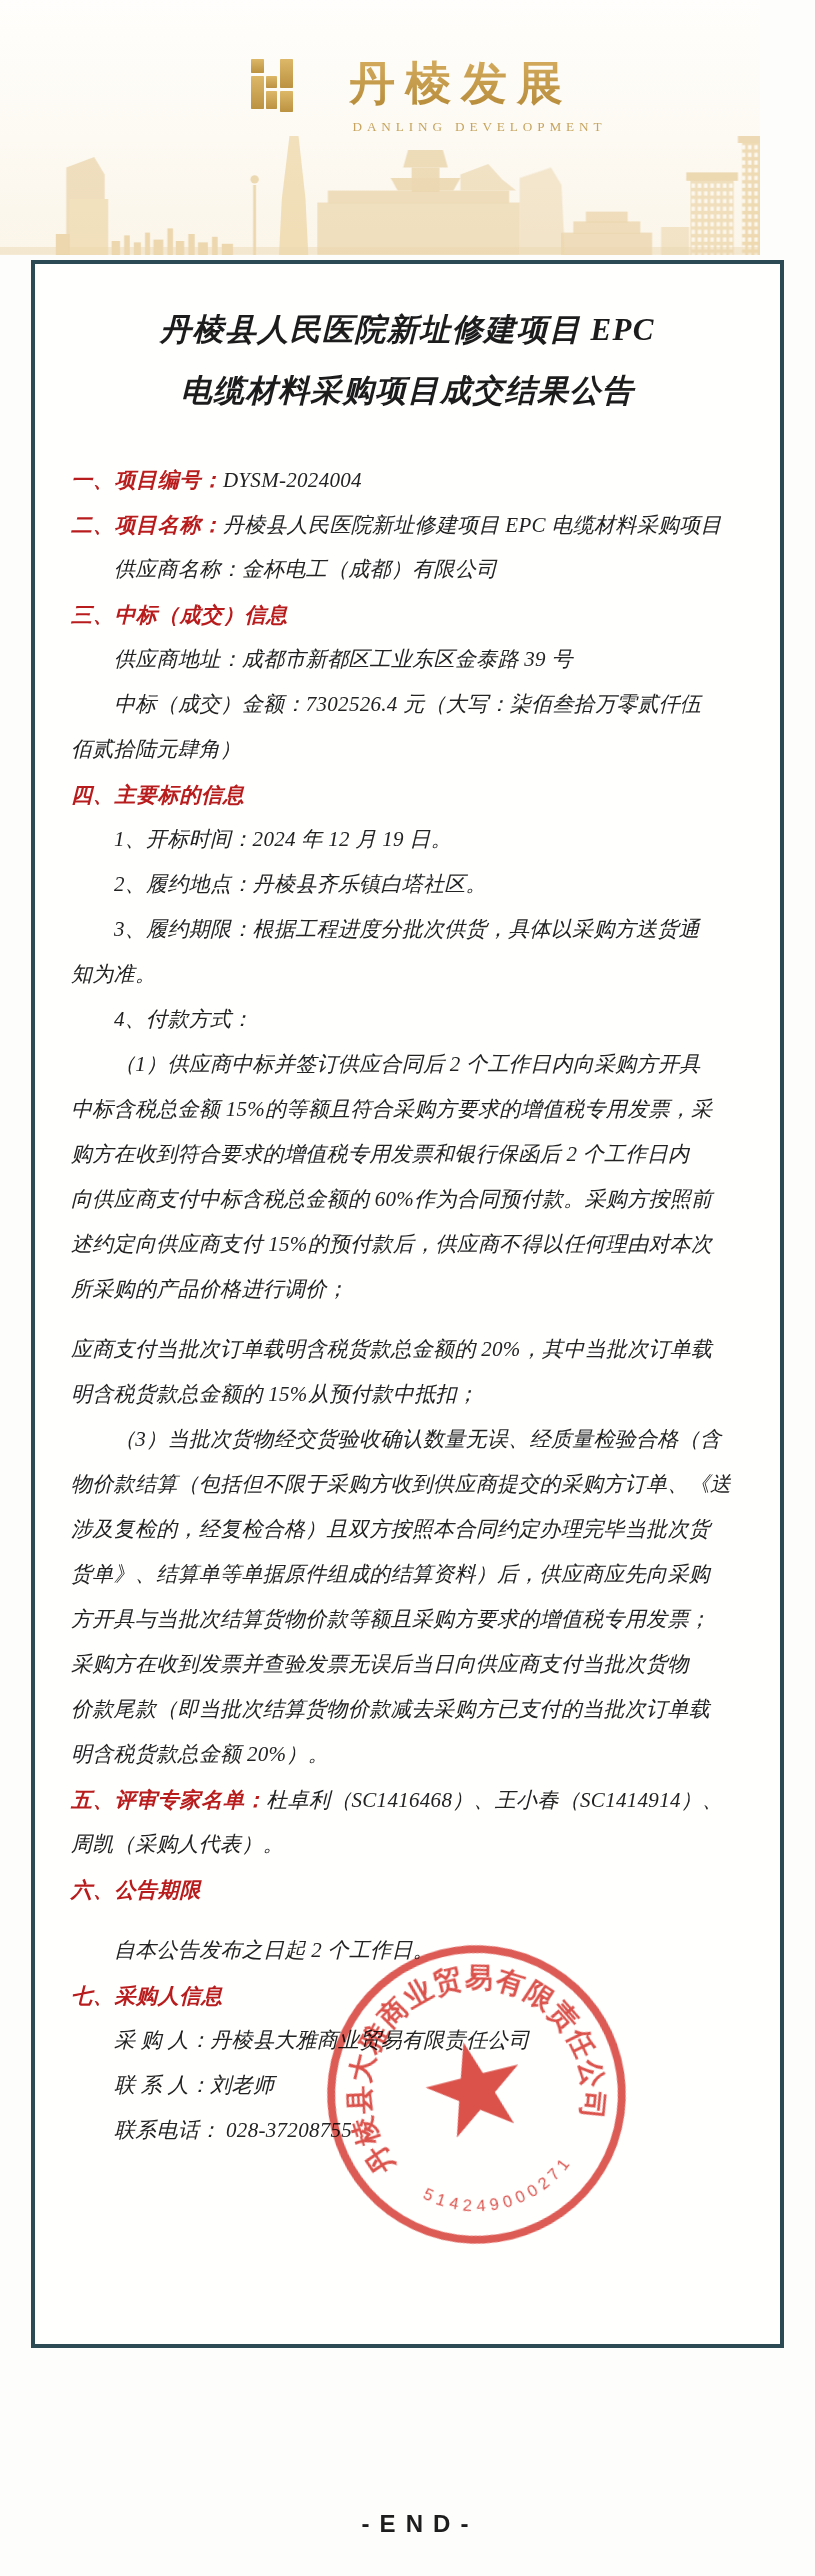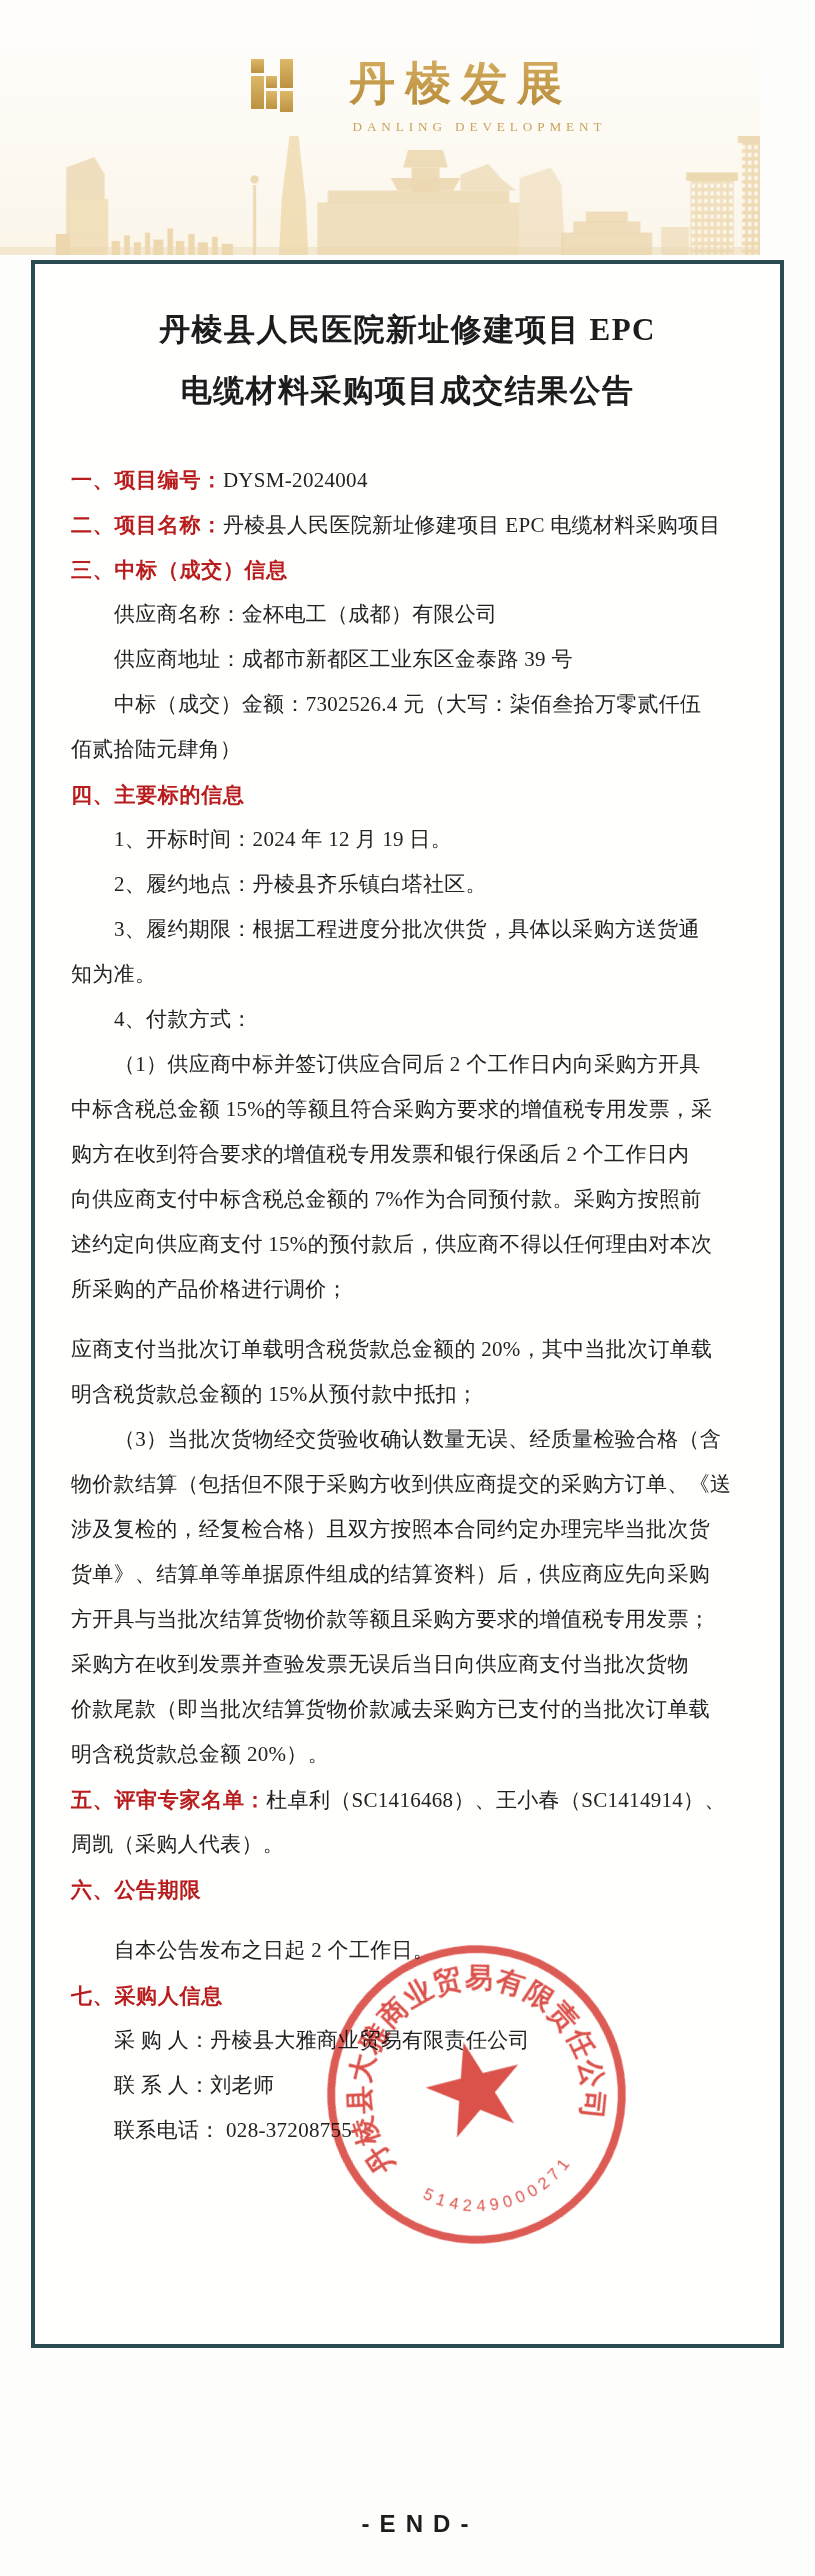--- a/index.html
+++ b/index.html
@@ -36,21 +36,21 @@
   .logo-en {
     margin-top:9.8px; font-size:13.2px; letter-spacing:4.9px; color:#c6a45f;
     font-family:"Liberation Serif",serif; white-space:nowrap;margin-left:37px;
   }
   .skyline { position:absolute; left:0; bottom:0; width:816px; height:119px; display:block; }
   
   .doc-card {
     position:absolute; top:260px; left:31px; width:753px; height:2088px;
     background:#fffffe; border:4.2px solid #2c4a54; position:absolute;
   }
-  .doc-inner { padding:35px 36px 0 36px; position:relative; }
+  .doc-inner { padding:35px 36px 0 36px; position:relative;font-style:italic; }
   .title { text-align:center; font-size:31px; line-height:61px; font-weight:700;
     color:#1c1c1c; letter-spacing:1.4px; margin-bottom:36px;
     font-family:"Liberation Serif",serif; }
   .ln { font-size:21px; line-height:45px; height:45px; white-space:nowrap;
     color:#222; letter-spacing:0.3px; }
   .ln .lbl { font-family:"Liberation Sans","DejaVu Sans",sans-serif; font-weight:700; color:#b91c1c; letter-spacing:0.7px; }
   .ln .txt { font-family:"Liberation Serif",serif; }
   .indent { padding-left:43px; }
   .gap { margin-top:15.3px; }
   
@@ -130,35 +130,35 @@
     </g>
   </svg>
 </header>
 
 <main class="doc-card">
   <div class="doc-inner">
     <h1 class="title"><span>丹棱县人民医院新址修建项目 EPC</span><br><span>电缆材料采购项目成交结果公告</span></h1>
 
     <div class="ln"><span class="lbl">一、项目编号：</span><span class="txt">DYSM-2024004</span></div>
     <div class="ln"><span class="lbl">二、项目名称：</span><span class="txt">丹棱县人民医院新址修建项目 EPC 电缆材料采购项目</span></div>
+    <div class="ln indent"><span class="txt">供应商名称：金杯电工（成都）有限公司</span></div>
     <div class="ln"><span class="lbl">三、中标（成交）信息</span></div>
-    <div class="ln indent"><span class="txt">供应商名称：金杯电工（成都）有限公司</span></div>
     <div class="ln indent"><span class="txt">供应商地址：成都市新都区工业东区金泰路 39 号</span></div>
     <div class="ln indent"><span class="txt">中标（成交）金额：7302526.4 元（大写：柒佰叁拾万零贰仟伍</span></div>
     <div class="ln"><span class="txt">佰贰拾陆元肆角）</span></div>
     <div class="ln"><span class="lbl">四、主要标的信息</span></div>
     <div class="ln indent"><span class="txt">1、开标时间：2024 年 12 月 19 日。</span></div>
     <div class="ln indent"><span class="txt">2、履约地点：丹棱县齐乐镇白塔社区。</span></div>
     <div class="ln indent"><span class="txt">3、履约期限：根据工程进度分批次供货，具体以采购方送货通</span></div>
     <div class="ln"><span class="txt">知为准。</span></div>
     <div class="ln indent"><span class="txt">4、付款方式：</span></div>
     <div class="ln indent"><span class="txt">（1）供应商中标并签订供应合同后 2 个工作日内向采购方开具</span></div>
     <div class="ln"><span class="txt">中标含税总金额 15%的等额且符合采购方要求的增值税专用发票，采</span></div>
     <div class="ln"><span class="txt">购方在收到符合要求的增值税专用发票和银行保函后 2 个工作日内</span></div>
-    <div class="ln"><span class="txt">向供应商支付中标含税总金额的 7%作为合同预付款。采购方按照前</span></div>
+    <div class="ln"><span class="txt">向供应商支付中标含税总金额的 60%作为合同预付款。采购方按照前</span></div>
     <div class="ln"><span class="txt">述约定向供应商支付 15%的预付款后，供应商不得以任何理由对本次</span></div>
     <div class="ln"><span class="txt">所采购的产品价格进行调价；</span></div>
     <div class="ln gap"><span class="txt">应商支付当批次订单载明含税货款总金额的 20%，其中当批次订单载</span></div>
     <div class="ln"><span class="txt">明含税货款总金额的 15%从预付款中抵扣；</span></div>
     <div class="ln indent"><span class="txt">（3）当批次货物经交货验收确认数量无误、经质量检验合格（含</span></div>
     <div class="ln"><span class="txt">物价款结算（包括但不限于采购方收到供应商提交的采购方订单、《送</span></div>
     <div class="ln"><span class="txt">涉及复检的，经复检合格）且双方按照本合同约定办理完毕当批次货</span></div>
     <div class="ln"><span class="txt">货单》、结算单等单据原件组成的结算资料）后，供应商应先向采购</span></div>
     <div class="ln"><span class="txt">方开具与当批次结算货物价款等额且采购方要求的增值税专用发票；</span></div>
     <div class="ln"><span class="txt">采购方在收到发票并查验发票无误后当日向供应商支付当批次货物</span></div>

